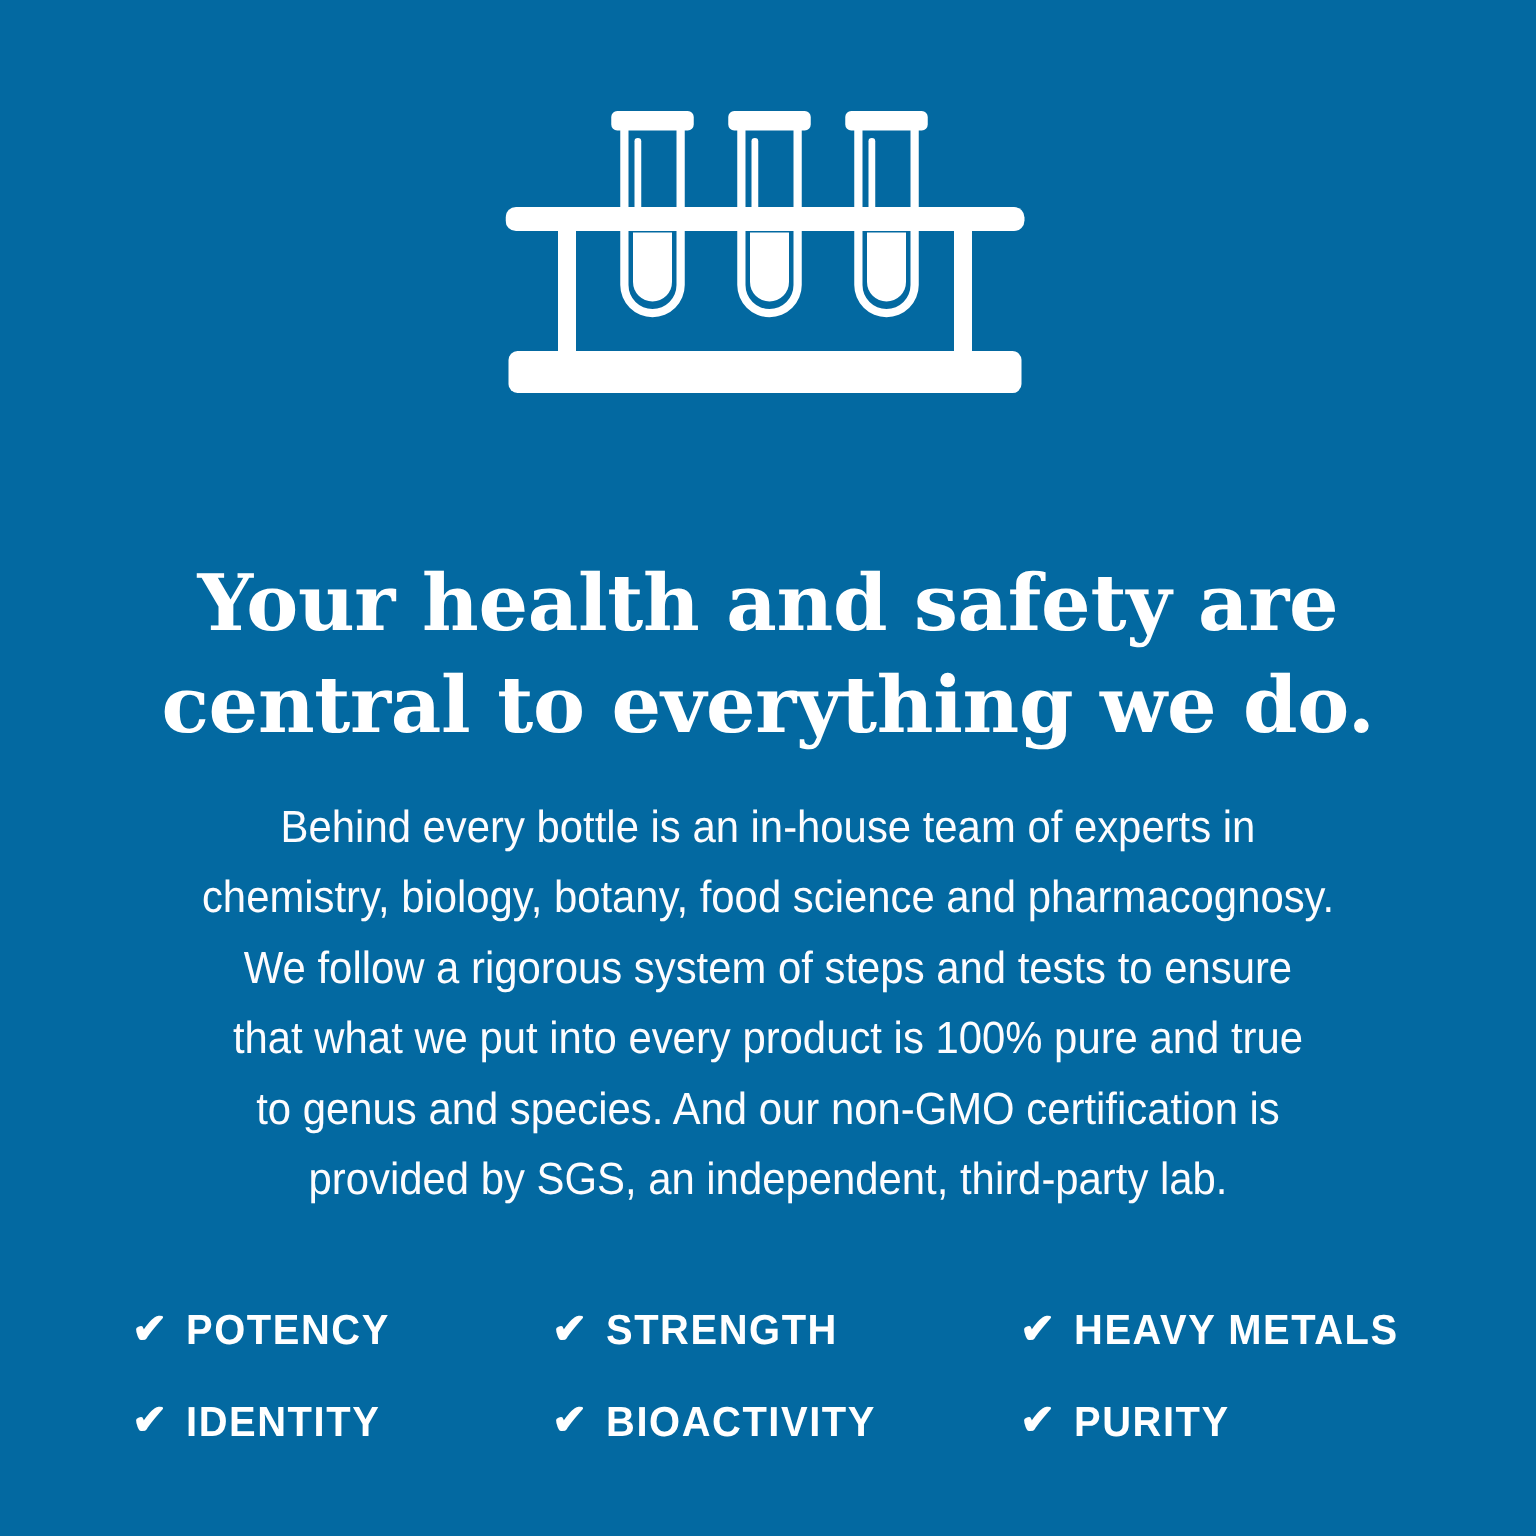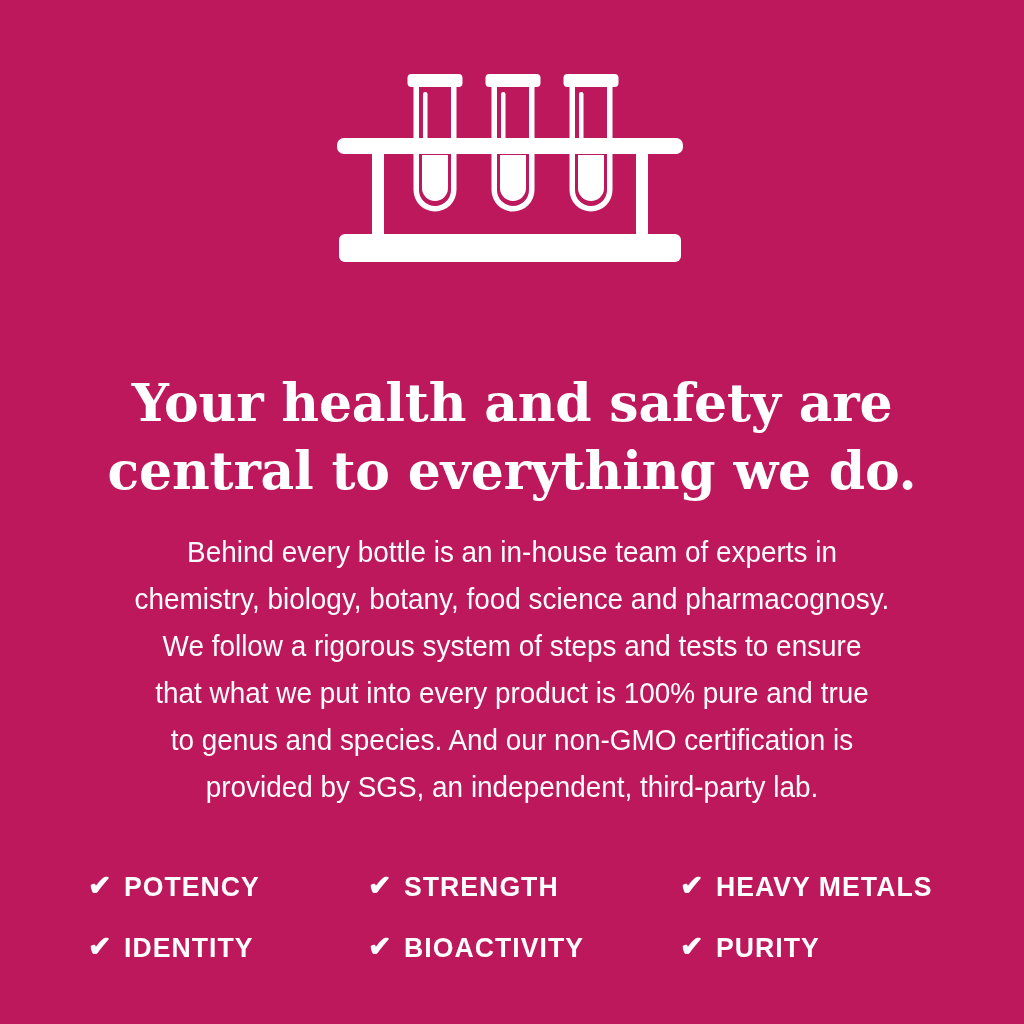--- a/index.html
+++ b/index.html
@@ -107,21 +107,21 @@
     letter-spacing: 1.1px;
     line-height: 1;
     white-space: nowrap;
     transform: scaleX(0.95);
     transform-origin: left center;
   }
 </style>
 </head>
 <body>
 
-<div id="card" style="background: #be185d;">
+<div id="card" style="background: #0369a1;">
 
   <div id="icon-wrap">
     <svg id="rack-icon" width="350" height="196" viewBox="0 0 350 196" aria-hidden="true">
       <g fill="#FFFFFF">
 
         <path d="M74.5 4 h47 a4 4 0 0 1 4 4 v5 a4 4 0 0 1 -4 4 h-47 a4 4 0 0 1 -4 -4 v-5 a4 4 0 0 1 4 -4 z
                  M76.5 8.5 h43 v4 h-43 z"></path>
 
         <path d="M76.5 15 h5.5 v105 a16 16 0 0 0 32 0 v-105 h5.5 v105 a21.5 21.5 0 0 1 -43 0 z"></path>
 

